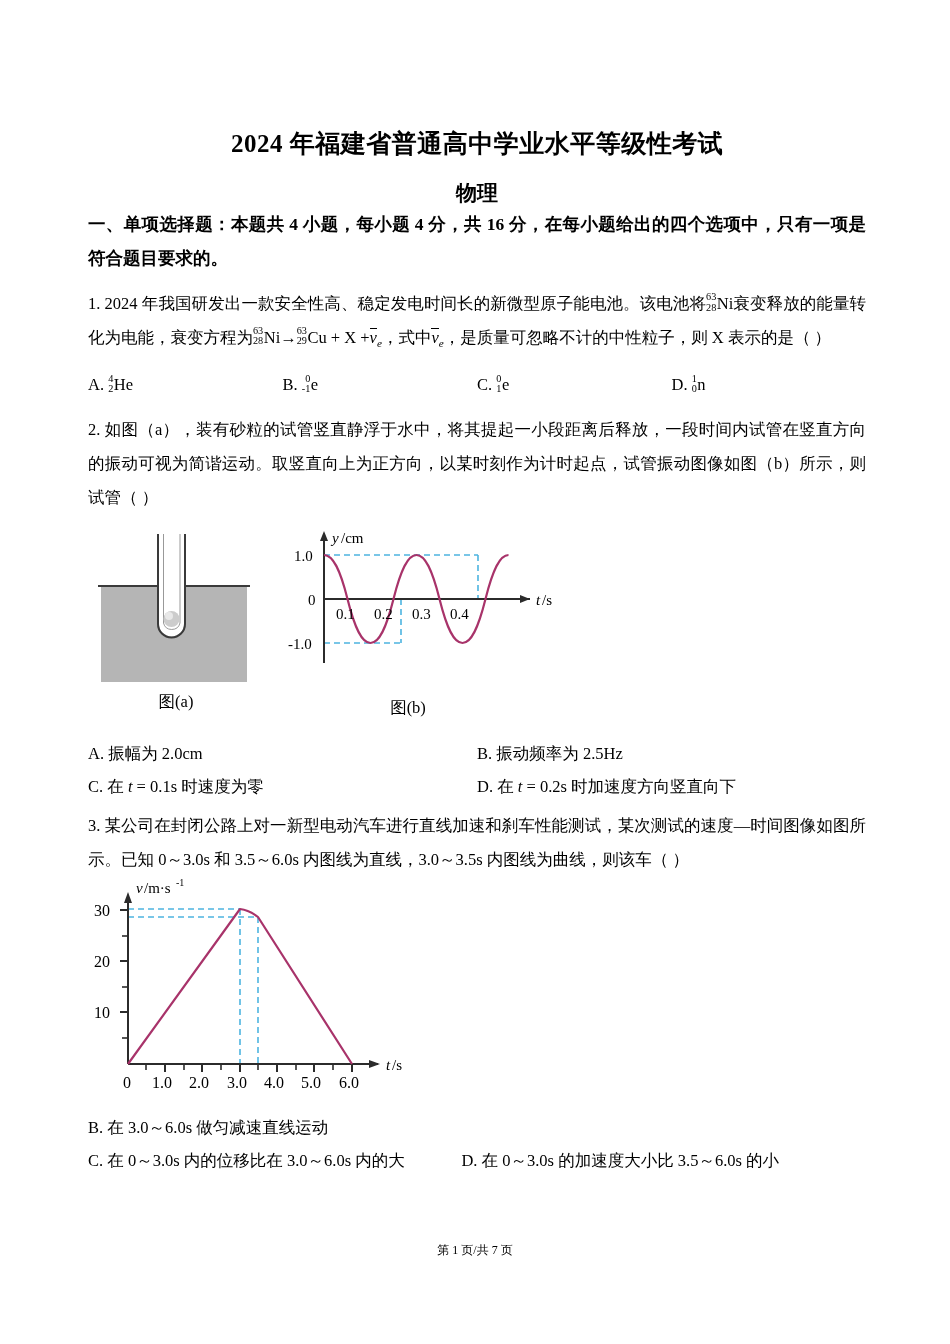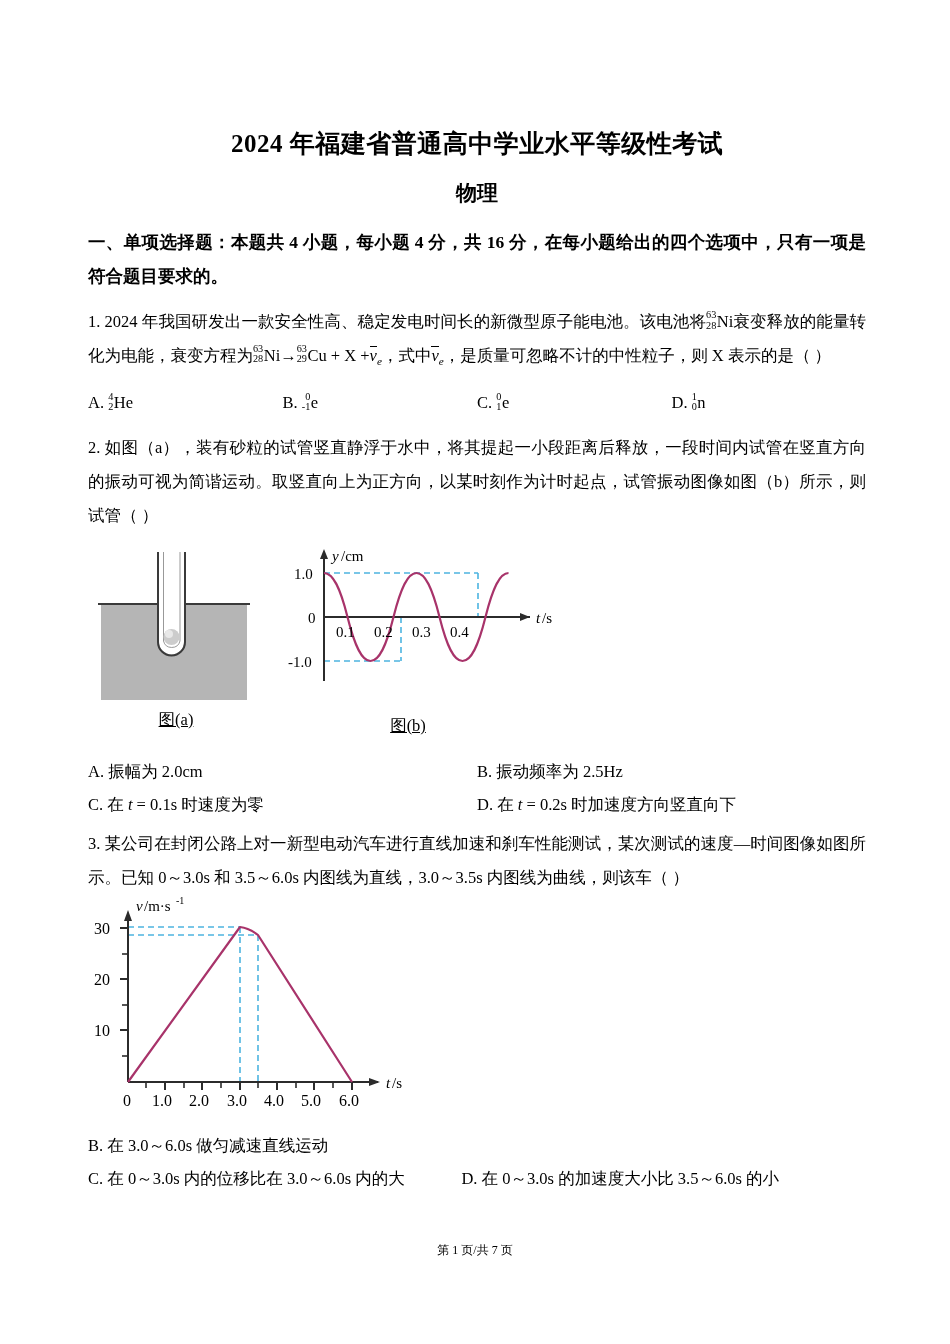--- a/index.html
+++ b/index.html
@@ -39,21 +39,20 @@
   .doc-subtitle {
     text-align: center;
     font-size: 21px;
     font-weight: bold;
     margin-top: 18px;
   }
   .section-head {
     font-size: 17.5px;
     font-weight: bold;
     line-height: 1.95;
-    margin-top: 18px;
     text-align: justify;
   }
   .q-text {
     font-size: 16.5px;
     line-height: 2.05;
     margin-top: 12px;
     text-align: justify;
   }
   .q-text.tight { margin-top: 6px; }
 
@@ -102,21 +101,20 @@
   }
   .fig-b {
     position: absolute;
     left: 190px;
     top: -10px;
   }
   .fig-cap {
     text-align: center;
     font-size: 16.5px;
     margin-top: 4px;
-    text-decoration: underline;
   }
   .fig-block-3 {
     position: relative;
     height: 230px;
     margin-top: 2px;
   }
   .fig-c {
     position: absolute;
     left: 0px;
     top: 0px;

